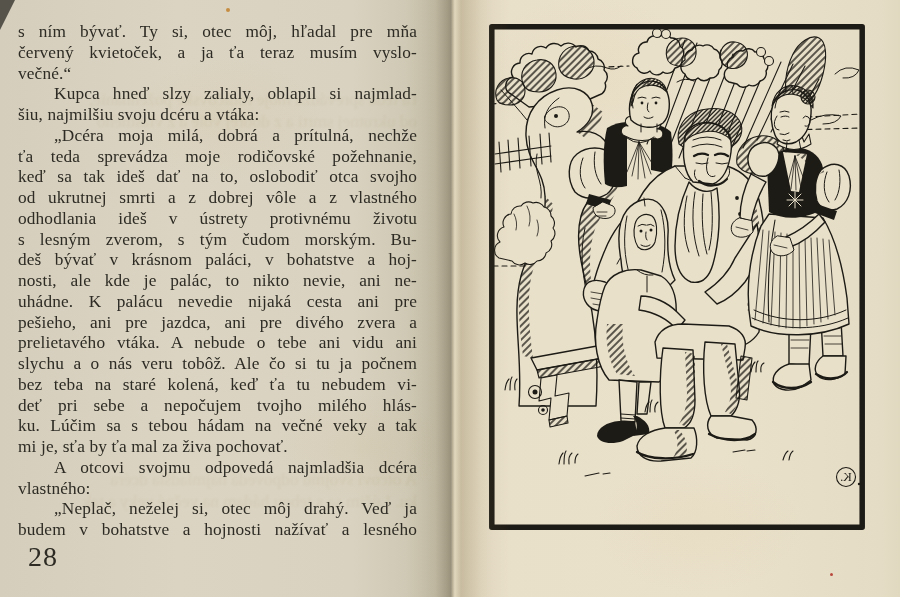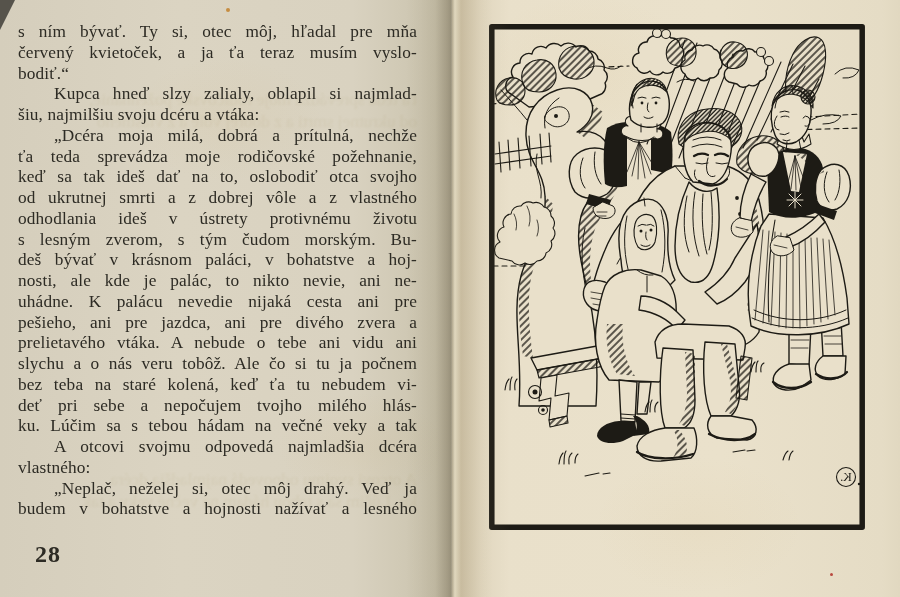--- a/index.html
+++ b/index.html
@@ -34,21 +34,21 @@
     clip-path:polygon(0 0,100% 0,0 100%);
   }
   .textblock{
     position:absolute;left:18px;top:22px;width:399px;
     color:#2d2b24;font-size:17.3px;line-height:20.75px;letter-spacing:.15px;
   }
   .line{height:20.75px;text-align:justify;text-align-last:justify;white-space:nowrap;}
   .line.endline{text-align-last:left;white-space:normal;}
   .line.indent{text-indent:36px;}
   .pageno{
-    position:absolute;left:35px;top:541px;font-size:24px;font-weight:bold;
+    position:absolute;left:28px;top:541px;font-size:28px;font-weight:normal;
     color:#2d2b24;letter-spacing:1px;
   }
   .ghost{
     position:absolute;left:18px;width:399px;color:#7c671f;font-size:17.3px;
     transform:scaleX(-1);opacity:.07;filter:blur(1.1px);pointer-events:none;
     white-space:nowrap;overflow:hidden;
   }
   .speck{position:absolute;border-radius:50%;}
   .speck-orange{left:226px;top:8px;width:4px;height:4px;background:#c07a20;opacity:.8;}
   .speck-red{left:830px;top:573px;width:3px;height:3px;background:#b23028;opacity:.85;}
@@ -76,38 +76,39 @@
 
 <div class="page-left">
   <div class="ghost" style="top:90px">ťa teda sprevádza moje rodičovské požehnanie,</div>
   <div class="ghost" style="top:112px">od ukrutnej smrti a z dobrej vôle a z vlastného</div>
   <div class="ghost" style="top:470px">A otcovi svojmu odpovedá najmladšia dcéra</div>
   <div class="ghost" style="top:492px">ku. Lúčim sa s tebou hádam na večné veky a tak</div>
 
   <div class="textblock">
     <div class="line">s ním bývať. Ty si, otec môj, hľadal pre mňa</div>
     <div class="line">červený kvietoček, a ja ťa teraz musím vyslo-</div>
-    <div class="line endline">bodiť.“</div>
+    <div class="line endline">večné.“</div>
     <div class="line indent">Kupca hneď slzy zalialy, oblapil si najmlad-</div>
     <div class="line endline">šiu, najmilšiu svoju dcéru a vtáka:</div>
     <div class="line indent">„Dcéra moja milá, dobrá a prítulná, nechže</div>
     <div class="line">ťa teda sprevádza moje rodičovské požehnanie,</div>
     <div class="line">keď sa tak ideš dať na to, oslobodiť otca svojho</div>
     <div class="line">od ukrutnej smrti a z dobrej vôle a z vlastného</div>
     <div class="line">odhodlania ideš v ústrety protivnému životu</div>
     <div class="line">s lesným zverom, s tým čudom morským. Bu-</div>
     <div class="line">deš bývať v krásnom paláci, v bohatstve a hoj-</div>
     <div class="line">nosti, ale kde je palác, to nikto nevie, ani ne-</div>
     <div class="line">uhádne. K palácu nevedie nijaká cesta ani pre</div>
     <div class="line">pešieho, ani pre jazdca, ani pre divého zvera a</div>
     <div class="line">prelietavého vtáka. A nebude o tebe ani vidu ani</div>
     <div class="line">slychu a o nás veru tobôž. Ale čo si tu ja počnem</div>
     <div class="line">bez teba na staré kolená, keď ťa tu nebudem vi-</div>
     <div class="line">deť pri sebe a nepočujem tvojho milého hlás-</div>
     <div class="line">ku. Lúčim sa s tebou hádam na večné veky a tak</div>
+    <div class="line endline">mi je, sťa by ťa mal za živa pochovať.</div>
     <div class="line indent">A otcovi svojmu odpovedá najmladšia dcéra</div>
     <div class="line endline">vlastného:</div>
     <div class="line indent">„Neplač, neželej si, otec môj drahý. Veď ja</div>
     <div class="line">budem v bohatstve a hojnosti nažívať a lesného</div>
   </div>
   <div class="pageno">28</div>
   <div class="speck speck-orange"></div>
   <div class="corner-dark"></div>
 </div>
 

